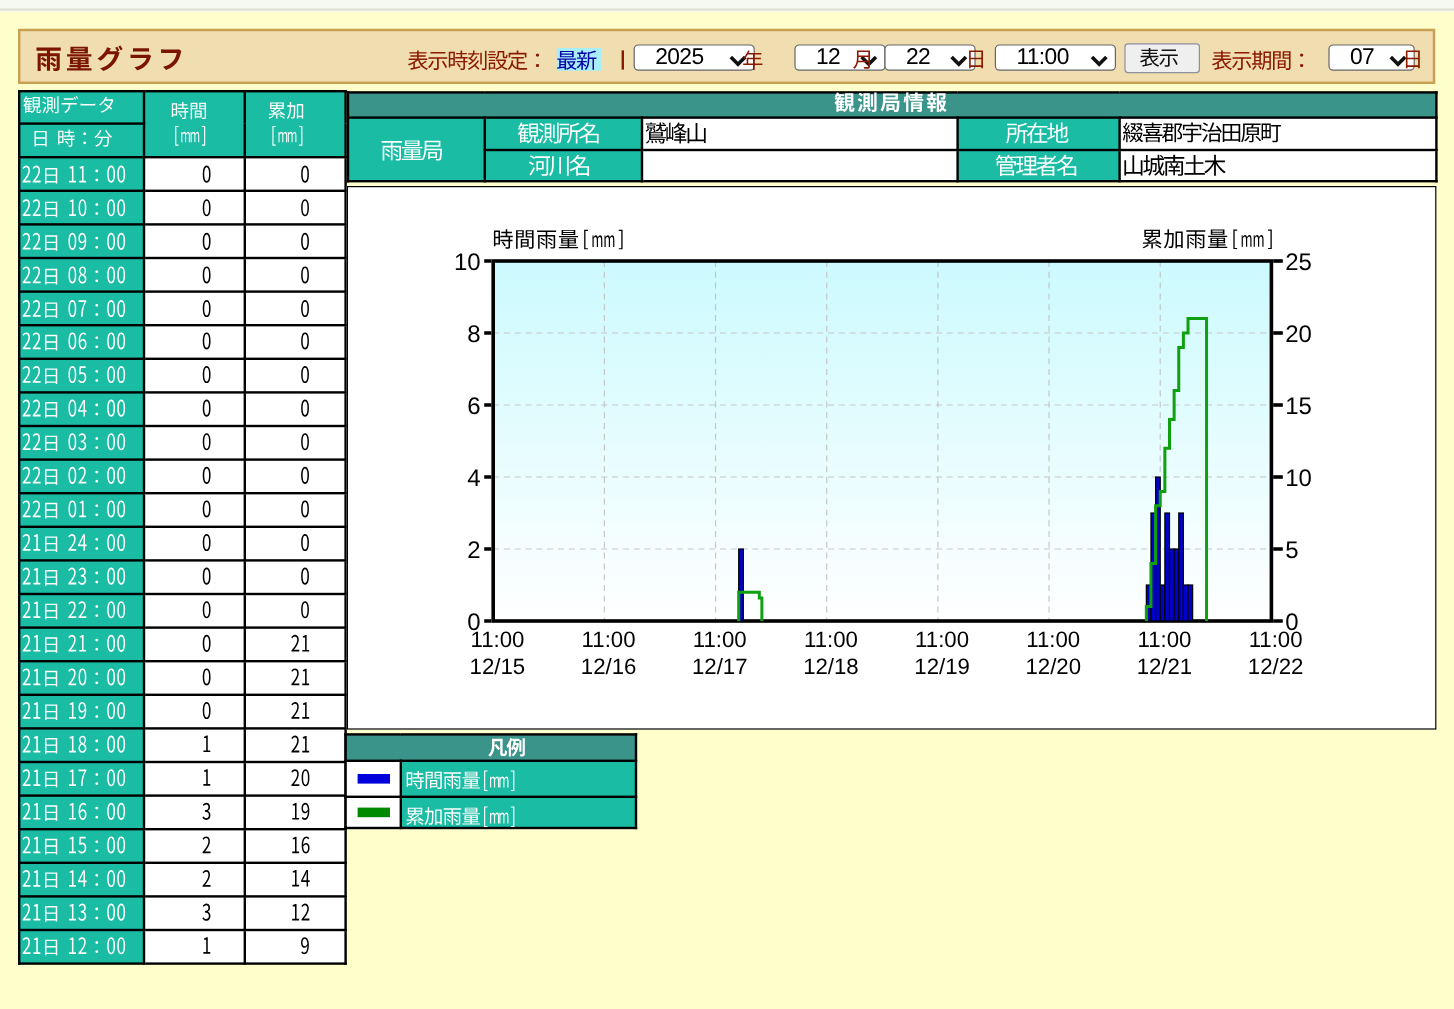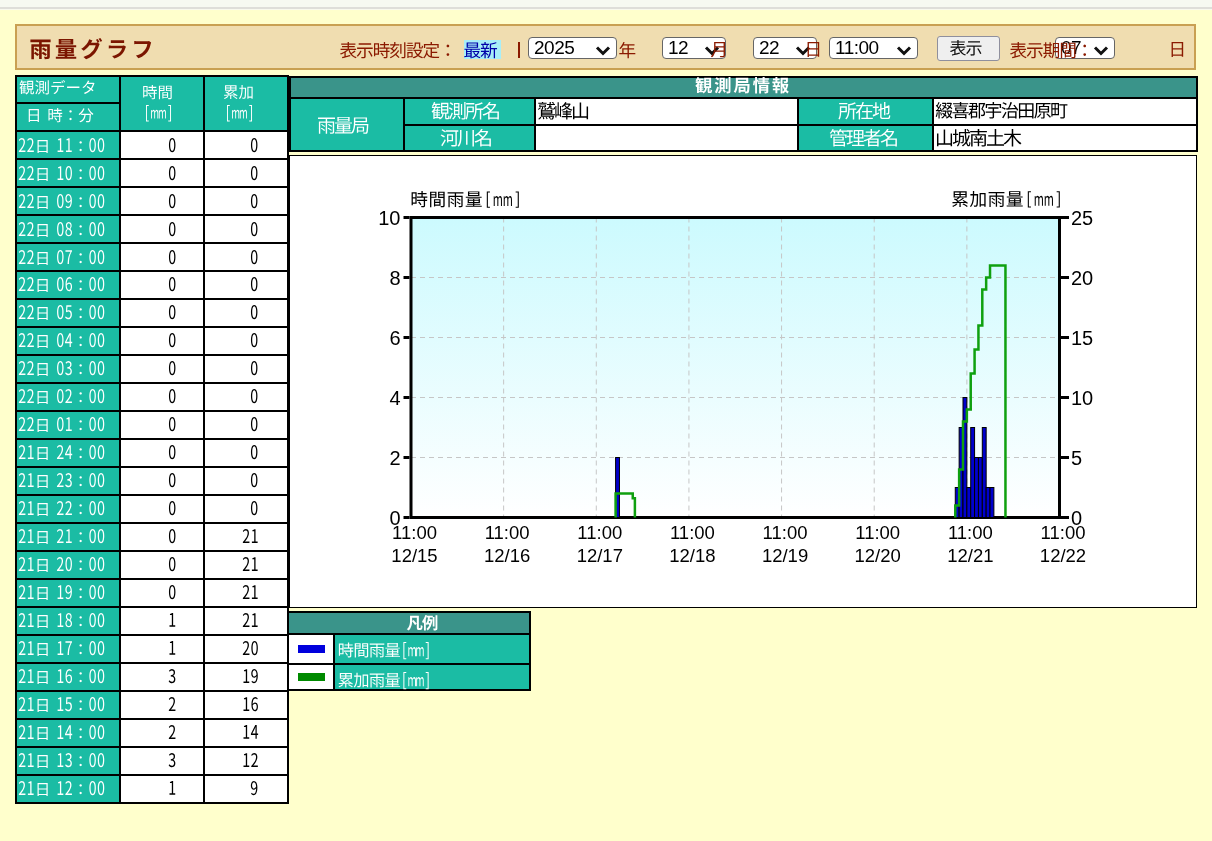--- a/index.html
+++ b/index.html
@@ -2,40 +2,40 @@
 <html><head><meta charset="utf-8"><style>
 html,body{margin:0;padding:0;}
 body{width:1212px;height:841px;background:#FFFFCC;font-family:"Liberation Sans",sans-serif;position:relative;overflow:hidden;}
 .abs{position:absolute;}
 table{border-collapse:collapse;}
 td{padding:0;}
 .t2 td{border:2px solid #000;}
 .teal{background:#1BBCA4;}
 .dteal{background:#3A948A;}
 .wc{background:#FFF;}
-.sel{position:absolute;top:37px;height:20px;background:#FFF;border:1px solid #666;border-radius:4px;font-size:19px;color:#000;padding-left:5px;line-height:20px;letter-spacing:-0.5px;}
+.sel{position:absolute;top:37px;height:20px;background:#FFF;border:1px solid #666;border-radius:4px;font-size:19px;color:#000;padding-left:17px;line-height:20px;letter-spacing:-0.5px;}
 .sel svg{position:absolute;right:5px;top:7px;}
 </style></head><body>
 <div class="abs" style="left:0;top:0;width:1212px;height:7px;background:#F6F9F1;"></div>
 <div class="abs" style="left:0;top:7px;width:1212px;height:2px;background:#DEDED9;"></div>
 <div class="abs" style="left:0;top:9px;width:1212px;height:1px;background:#F8F9EE;"></div>
 <div class="abs" style="left:15px;top:24px;width:1177px;height:42px;background:#F0DDB0;border:2px solid #C9A052;"></div>
 <div class="sel" style="left:528px;width:82px;">2025<svg width="16" height="11">
       <polyline points="2,2.5 8,8.5 14,2.5" stroke="#111" stroke-width="3" fill="none"></polyline>
     </svg></div>
 <div class="sel" style="left:662px;width:57px;">12<svg width="16" height="11">
       <polyline points="2,2.5 8,8.5 14,2.5" stroke="#111" stroke-width="3" fill="none"></polyline>
     </svg></div>
-<div class="sel" style="left:737px;width:57px;margin-left:16px;">22<svg width="16" height="11">
+<div class="sel" style="left:737px;width:57px;">22<svg width="16" height="11">
       <polyline points="2,2.5 8,8.5 14,2.5" stroke="#111" stroke-width="3" fill="none"></polyline>
     </svg></div>
 <div class="sel" style="left:829px;width:82px;">11:00<svg width="16" height="11">
       <polyline points="2,2.5 8,8.5 14,2.5" stroke="#111" stroke-width="3" fill="none"></polyline>
     </svg></div>
-<div class="sel" style="left:1055px;width:53px;">07<svg width="16" height="11">
+<div class="sel" style="left:1107px;width:53px;">07<svg width="16" height="11">
       <polyline points="2,2.5 8,8.5 14,2.5" stroke="#111" stroke-width="3" fill="none"></polyline>
     </svg></div>
 <div class="abs" style="left:937px;top:36px;width:61px;height:23px;background:#EFEFEF;border:1px solid #8F8F9D;border-radius:3px;"></div>
 <div class="abs" style="left:464px;top:40px;width:37px;height:19px;background:#A8EEF8;"></div>
 <div class="abs" style="left:518px;top:42px;width:2px;height:16px;background:#8B1A00;"></div>
 <table class="abs t2" style="left:15px;top:75px;">
     <tbody>
       <tr>
         <td class="teal" style="width:102px;height:25px;"></td>
         <td class="teal" rowspan="2" style="width:82px;"></td>

